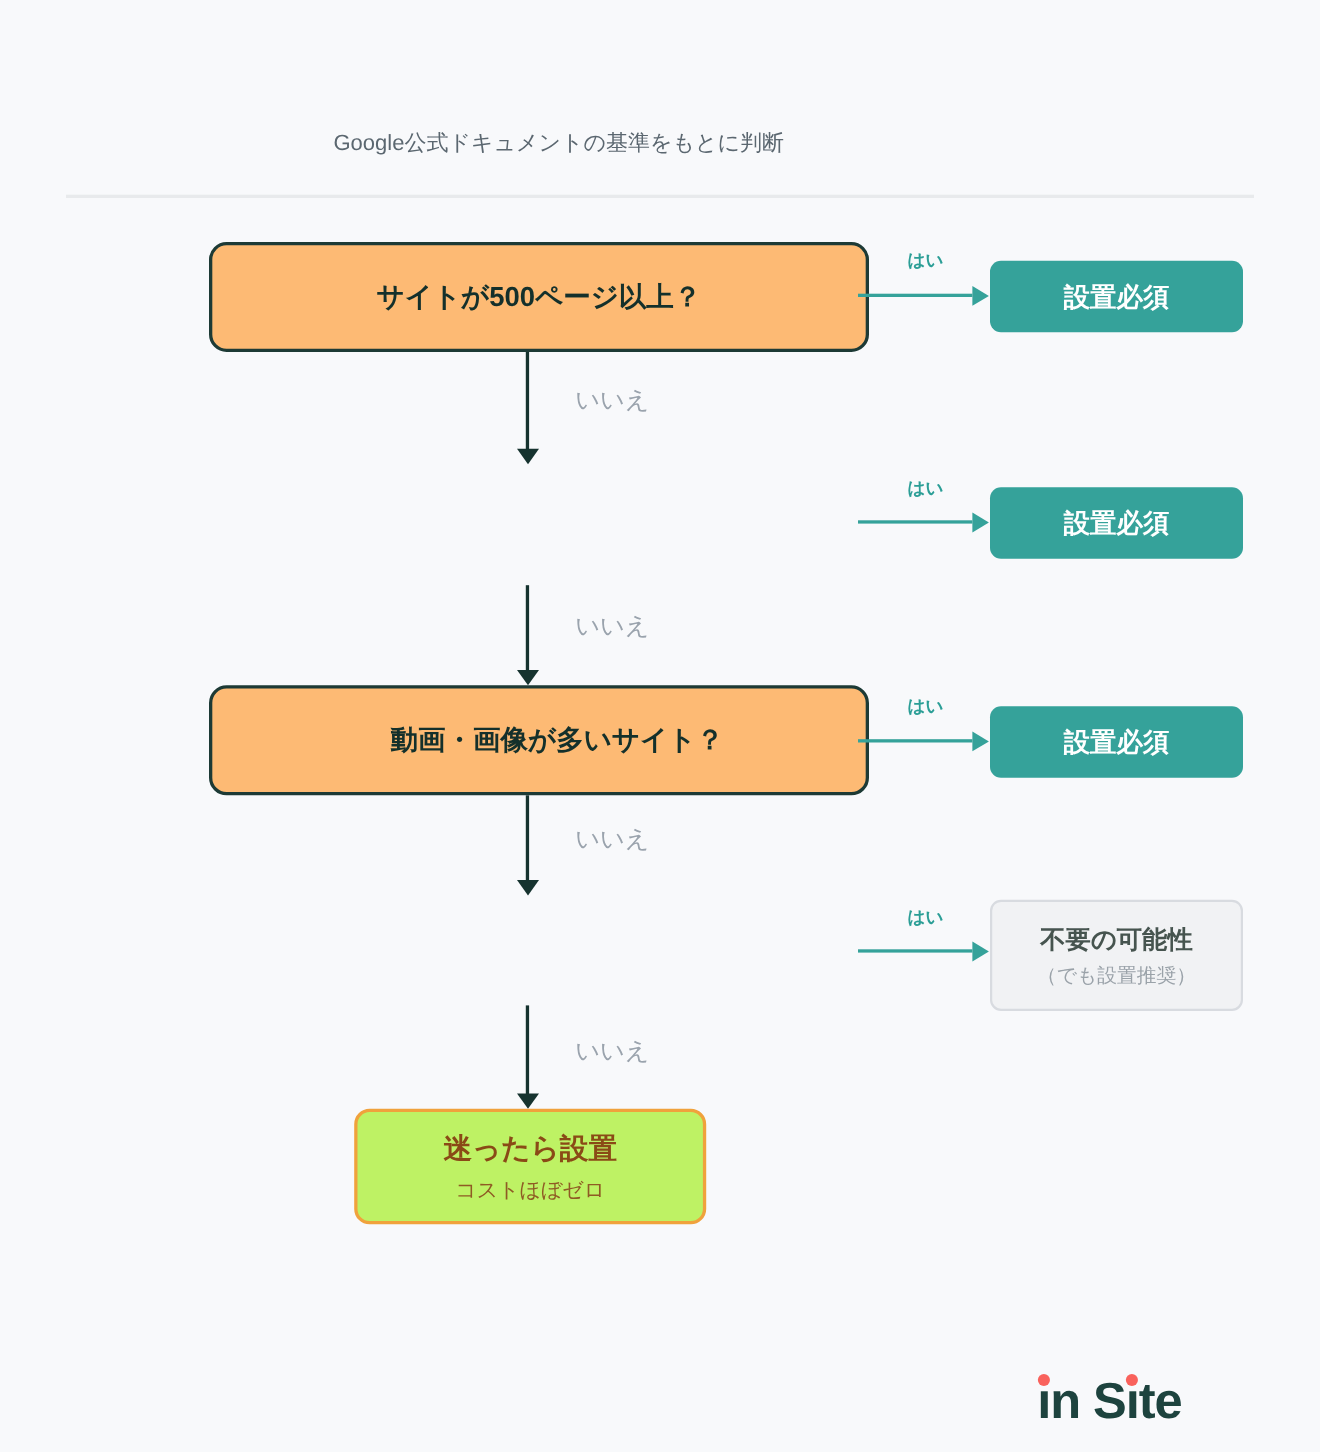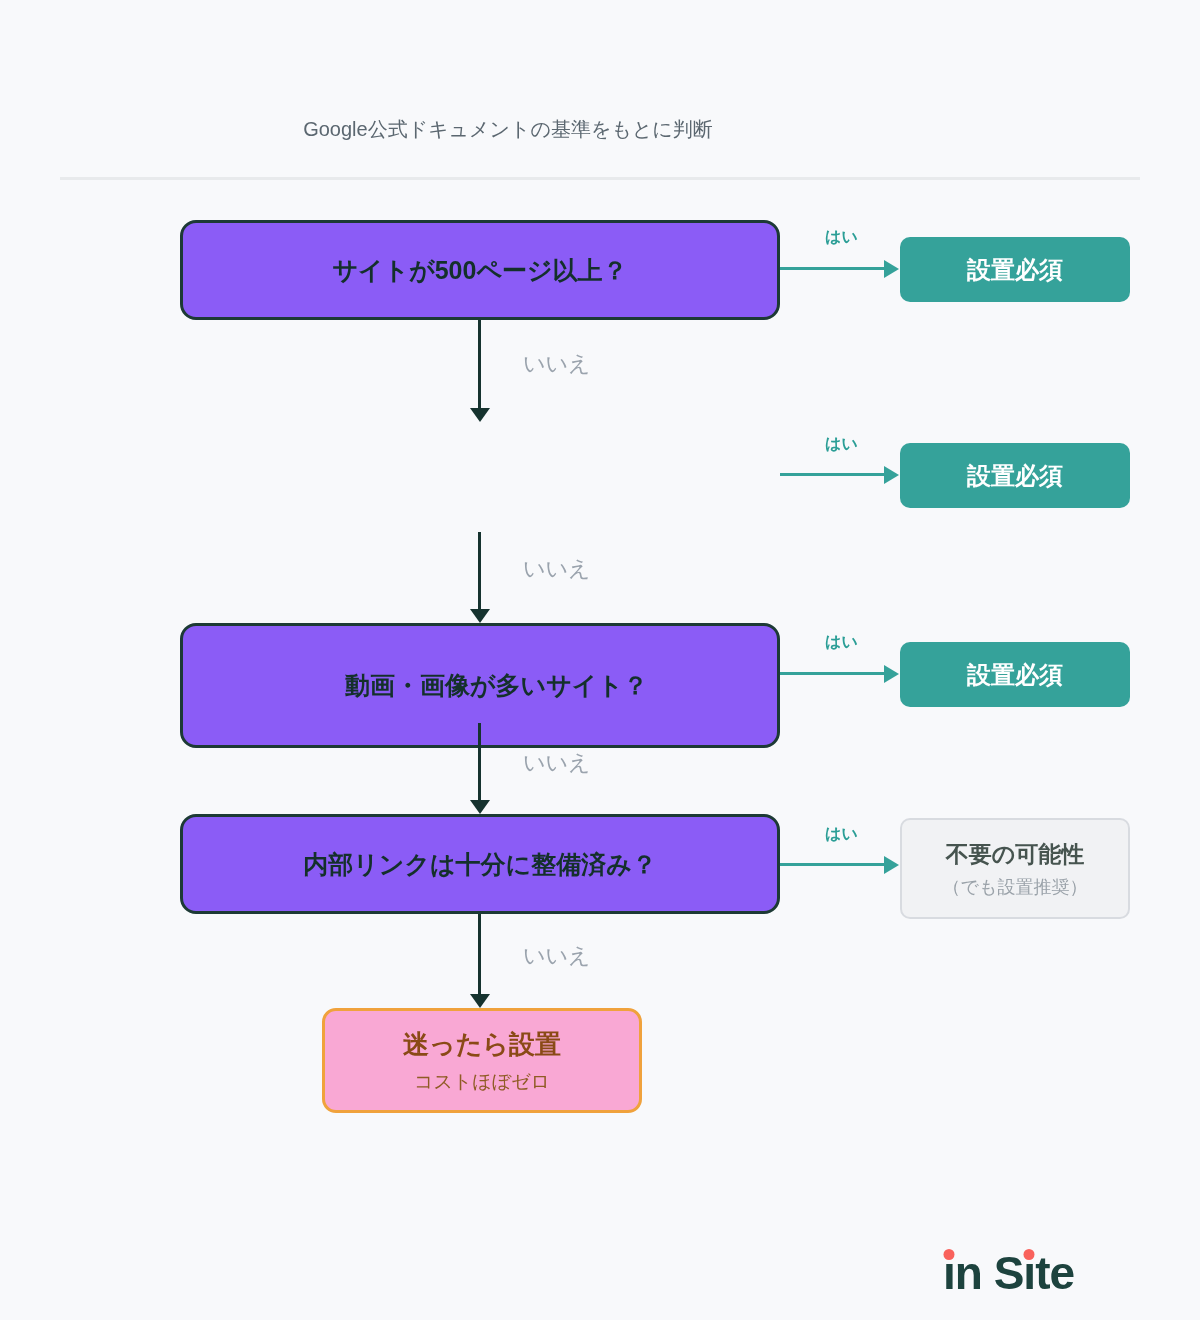--- a/index.html
+++ b/index.html
@@ -20,22 +20,22 @@
   .subtitle{
     position:absolute;top:116px;left:0;width:1016px;
     text-align:center;font-size:20px;color:#5b6770;
   }
   .divider{
     position:absolute;top:177px;left:60px;width:1080px;height:3px;
     background:#e8eaec;
   }
 
   .qbox{
-    position:absolute;left:180px;width:600px;
-    background:#8b5cf6;border:3px solid #1d3a35;border-radius:16px;
+    position:absolute;left:190px;width:600px;
+    background:#fdba74;border:3px solid #1d3a35;border-radius:16px;
     box-sizing:border-box;
     display:flex;flex-direction:column;align-items:center;justify-content:center;
     text-align:center;
   }
   .qbox span{
     font-size:25px;font-weight:700;color:#14302b;line-height:1.45;
   }
 
   .rbox{
     position:absolute;left:900px;width:230px;box-sizing:border-box;
@@ -45,21 +45,21 @@
   .rbox.teal{background:#35a29a;}
   .rbox.teal span{color:#ffffff;font-size:24px;font-weight:700;}
   .rbox.neutral{
     background:#f1f2f4;border:2px solid #d8dbe0;
   }
   .rbox.neutral .n1{color:#46544f;font-size:23px;font-weight:700;}
   .rbox.neutral .n2{color:#9aa2a9;font-size:18px;margin-top:5px;}
 
   .final-box{
     position:absolute;left:322px;top:1008px;width:320px;height:105px;
-    box-sizing:border-box;background:#f9a8d4;border:3px solid #f0a23c;
+    box-sizing:border-box;background:#bef264;border:3px solid #f0a23c;
     border-radius:14px;
     display:flex;flex-direction:column;align-items:center;justify-content:center;
     text-align:center;
   }
   .final-box .f1{color:#8a4a16;font-size:26px;font-weight:700;}
   .final-box .f2{color:#8f5b24;font-size:19px;margin-top:7px;}
 
   .va{position:absolute;left:478px;width:3px;background:#16332f;}
   .va-head{
     position:absolute;left:470px;width:0;height:0;
@@ -118,36 +118,33 @@
   <div class="yes-label" style="left:813px;top:434px;">はい</div>
   <div class="ha" style="left:780px;top:473px;width:104px;"></div>
   <div class="ha-head" style="left:884px;top:466px;"></div>
   <div class="rbox teal" style="top:443px;height:65px;">
     <span>設置必須</span>
   </div>
   <div class="va" style="top:532px;height:78px;"></div>
   <div class="va-head" style="top:609px;"></div>
   <div class="no-label" style="top:554px;">いいえ</div>
 
-  <div class="qbox" style="top:623px;height:125px;padding-left:33px;">
+  <div class="qbox" style="top:623px;height:100px;padding-left:33px;">
     <span>動画・画像が多いサイト？</span>
   </div>
   <div class="yes-label" style="left:813px;top:632px;">はい</div>
   <div class="ha" style="left:780px;top:672px;width:104px;"></div>
   <div class="ha-head" style="left:884px;top:665px;"></div>
   <div class="rbox teal" style="top:642px;height:65px;">
     <span>設置必須</span>
   </div>
   <div class="va" style="top:723px;height:78px;"></div>
   <div class="va-head" style="top:800px;"></div>
   <div class="no-label" style="top:748px;">いいえ</div>
 
-  <div class="qbox" style="top:814px;height:100px;">
-    <span>内部リンクは十分に整備済み？</span>
-  </div>
   <div class="yes-label" style="left:813px;top:824px;">はい</div>
   <div class="ha" style="left:780px;top:863px;width:104px;"></div>
   <div class="ha-head" style="left:884px;top:856px;"></div>
   <div class="rbox neutral" style="top:818px;height:101px;">
     <span class="n1">不要の可能性</span>
     <span class="n2">（でも設置推奨）</span>
   </div>
   <div class="va" style="top:914px;height:81px;"></div>
   <div class="va-head" style="top:994px;"></div>
   <div class="no-label" style="top:941px;">いいえ</div>

